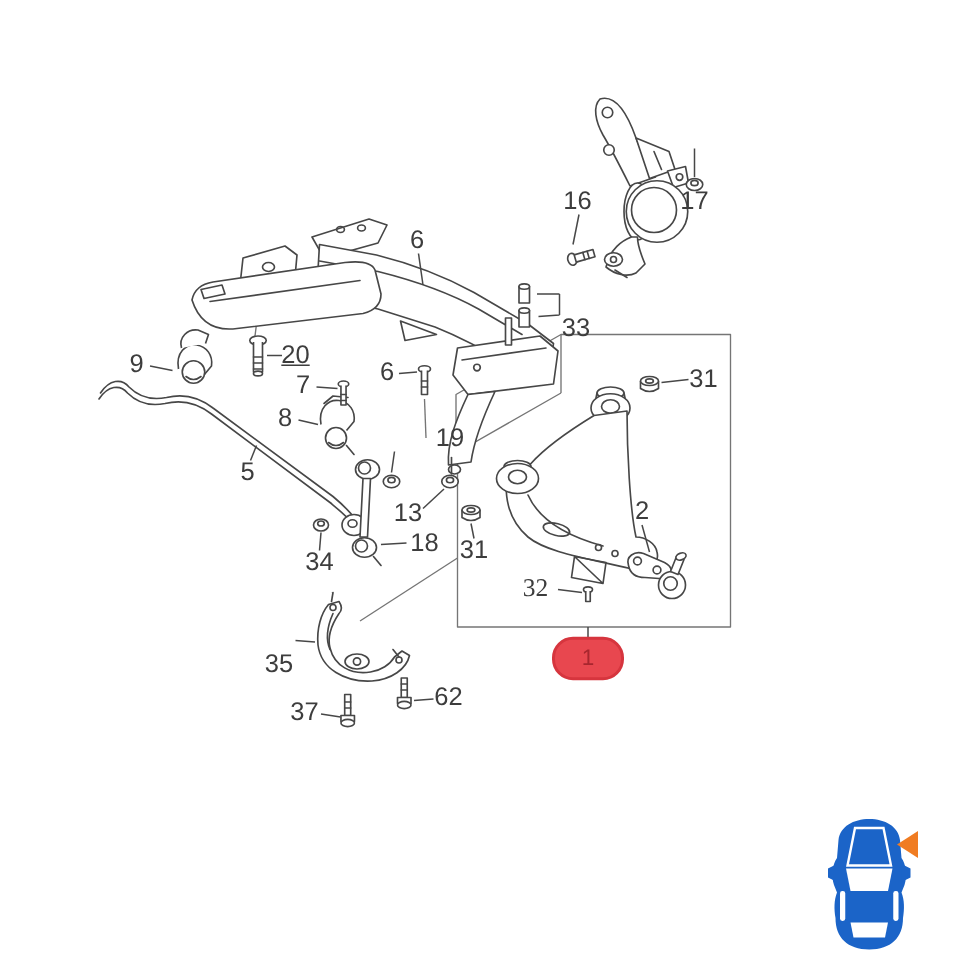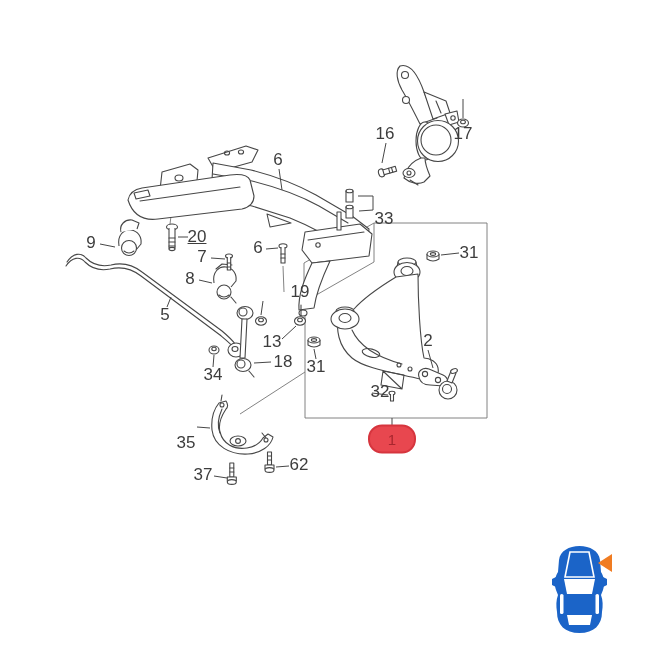--- a/index.html
+++ b/index.html
@@ -250,21 +250,21 @@
       <div class="callout" style="left: 202px; top: 257px;">7</div>
       <div class="callout" style="left: 190px; top: 279px;">8</div>
       <div class="callout" style="left: 264px; top: 292px; margin-left: 36px;">19</div>
       <div class="callout" style="left: 165px; top: 315px;">5</div>
       <div class="callout" style="left: 272px; top: 342px;">13</div>
       <div class="callout" style="left: 283px; top: 362px;">18</div>
       <div class="callout" style="left: 213px; top: 375px;">34</div>
       <div class="callout" style="left: 316px; top: 367px;">31</div>
       <div class="callout" style="left: 469px; top: 253px;">31</div>
       <div class="callout" style="left: 428px; top: 341px;">2</div>
-      <div class="callout" style="left: 380px; top: 392px;">32</div>
+      <div class="callout" style="left: 357px; top: 392px; font-family: Liberation Serif, serif;">32</div>
       <div class="callout" style="left: 186px; top: 427px; margin-top: 16px;">35</div>
       <div class="callout" style="left: 299px; top: 465px;">62</div>
       <div class="callout" style="left: 203px; top: 475px; text-align: center;">37</div>
     </div>
 
 <div class="badge" style="left: 392px; top: 439px;">1</div>
 
 </div>
 
 </body></html>

